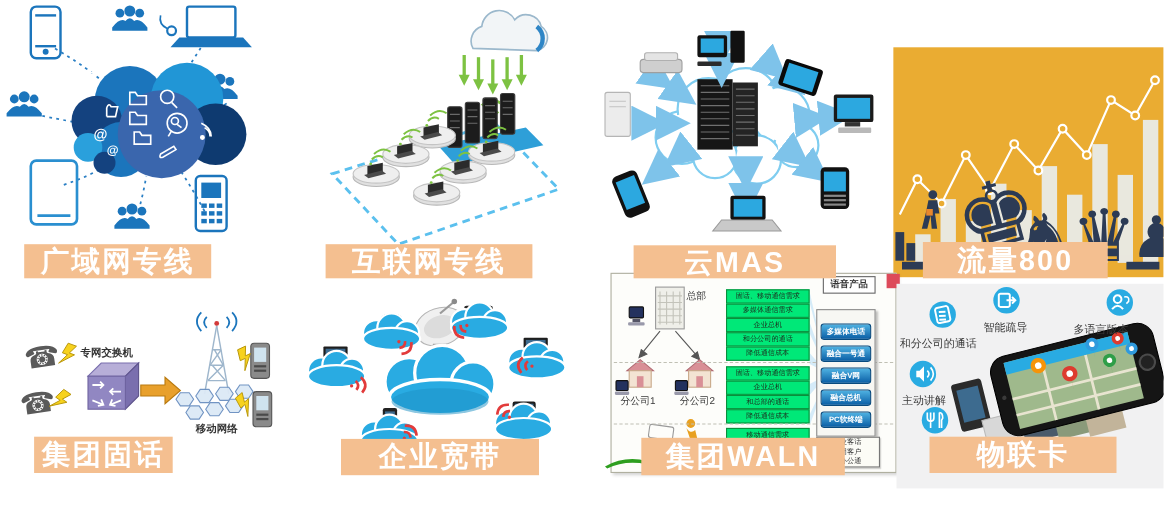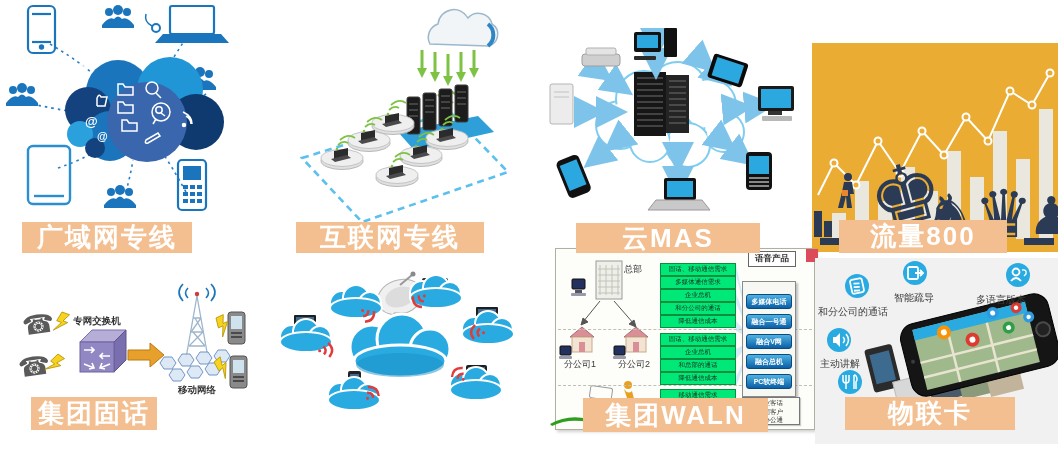--- a/index.html
+++ b/index.html
@@ -482,20 +482,21 @@
         <use href="#mc" x="192" y="120"></use>
       </g>
 
       <use href="#rwifi" transform="translate(104,46) rotate(130)"></use>
       <use href="#rwifi" transform="translate(152,42) rotate(-130)"></use>
       <use href="#rwifi" transform="translate(58,78) rotate(85)"></use>
       <use href="#rwifi" transform="translate(204,74) rotate(-85)"></use>
       <use href="#rwifi" transform="translate(98,122) rotate(40)"></use>
       <use href="#rwifi" transform="translate(182,112) rotate(-40)"></use>
     </svg>
+    <div class="banner" style="left:40px;top:134px;width:180px;height:33px">企业宽带</div>
   </div>
 
   <div class="tile" style="left:538px;top:240px;width:282px;height:220px">
     <div class="panel" style="left:17px;top:8px;width:258px;height:180px">
       <svg width="258" height="180" viewBox="0 0 258 180">
 
         <g fill="#cfe9f8" opacity="0.85">
           <polygon points="180,16 180,26 196,88"></polygon>
             <polygon points="180,44 180,54 196,89"></polygon>
           <polygon points="180,72 180,82 196,90"></polygon>

